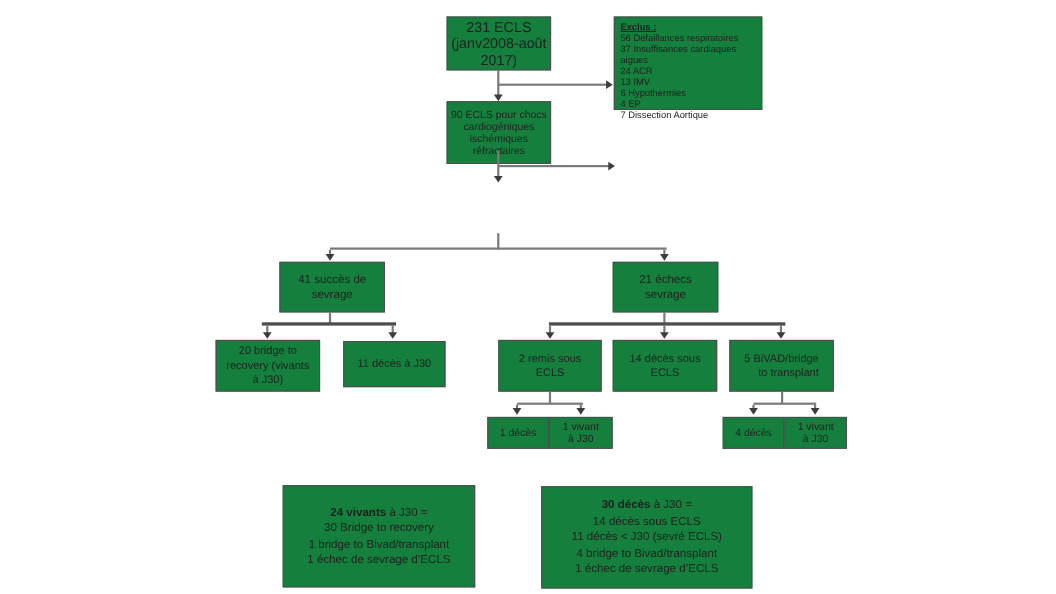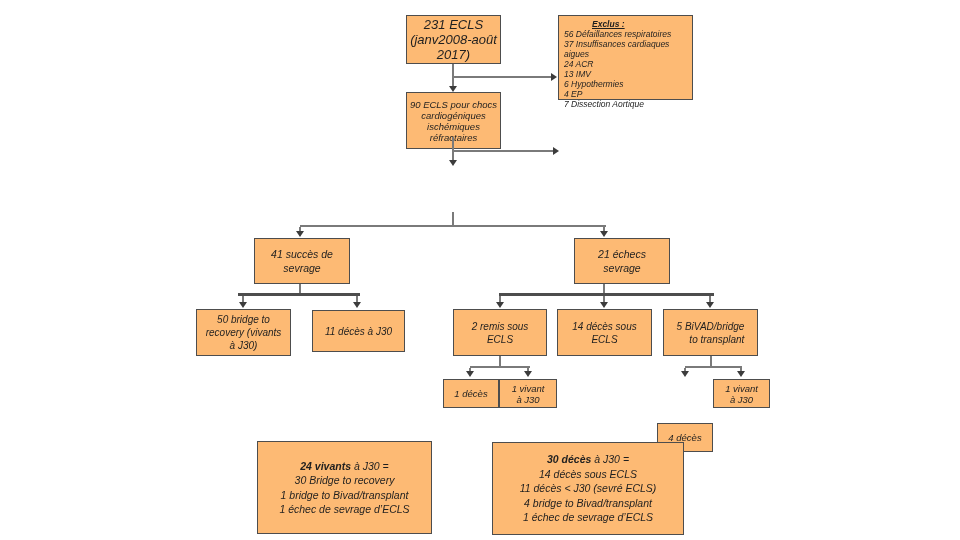--- a/index.html
+++ b/index.html
@@ -1,39 +1,39 @@
 <!DOCTYPE html>
 <html><head>
 <meta charset="utf-8">
 <style>
   html,body { margin:0; padding:0; background:#fff; }
   .canvas {
     position:relative; width:960px; height:540px; background:#ffffff;
     font-family:"Liberation Sans", sans-serif; color:#1f1f1f; overflow:hidden;
   }
   .box {
-    position:absolute; box-sizing:border-box; background:#fdba74;
+    position:absolute; box-sizing:border-box; background:#15803d;
     border:1.5px solid #4d4d4d;
     display:flex; align-items:center; justify-content:center;
-    text-align:center; white-space:pre-line;font-style:italic;
+    text-align:center; white-space:pre-line;
   }
   .box.left-align { align-items:flex-start; justify-content:flex-start; text-align:left; flex-direction:column; }
   .hline, .vline { position:absolute; background:#7a7a7a; }
   .thick { background:#4d4d4d; }
   .arr-d {
     position:absolute; width:0; height:0;
     border-left:4px solid transparent; border-right:4px solid transparent;
     border-top:6px solid #3c3c3c;
   }
   .arr-r {
     position:absolute; width:0; height:0;
     border-top:4px solid transparent; border-bottom:4px solid transparent;
     border-left:6px solid #3c3c3c;
   }
-  .exclus-title { font-weight:bold; text-decoration:underline;margin-left:28px; }
+  .exclus-title { font-weight:bold; text-decoration:underline; }
   .sum { flex-direction:column; line-height:14.5px; }
   .sum b { font-weight:bold; }
 </style>
 </head>
 <body>
 
 <div class="canvas">
 
   <div class="box" style="left:406px; top:15px; width:95px; height:49px; font-size:13px; line-height:15px;">231 ECLS
 (janv2008-août
@@ -52,38 +52,38 @@
 
   <div class="box" style="left:406px; top:92px; width:95px; height:57px; font-size:9.5px; line-height:11px;">90 ECLS pour chocs
 cardiogéniques
 ischémiques
 réfractaires</div>
 
 
 
   <div class="box" style="left:254px; top:238px; width:96px; height:46px; font-size:10.5px; line-height:14px;">41 succès de
 sevrage</div>
-  <div class="box" style="left:574px; top:238px; width:96px; height:46px; font-size:10.5px; line-height:14px;">21 échecs
+  <div class="box" style="left:557px; top:238px; width:96px; height:46px; font-size:10.5px; line-height:14px;">21 échecs
 sevrage</div>
 
-  <div class="box" style="left:196px; top:309px; width:95px; height:47px; font-size:10px; line-height:13px;">50 bridge to
+  <div class="box" style="left:196px; top:309px; width:95px; height:47px; font-size:10px; line-height:13px;">20 bridge to
 recovery (vivants
 à J30)</div>
   <div class="box" style="left:312px; top:310px; width:93px; height:42px; font-size:10px;">11 décès à J30</div>
   <div class="box" style="left:453px; top:309px; width:94px; height:47px; font-size:10px; line-height:13px;">2 remis sous
 ECLS</div>
   <div class="box" style="left:557px; top:309px; width:95px; height:47px; font-size:10px; line-height:13px;">14 décès sous
 ECLS</div>
   <div class="box" style="left:663px; top:309px; width:95px; height:47px; font-size:10px; line-height:13px;text-align:right;">5 BiVAD/bridge
 to transplant</div>
 
   <div class="box" style="left:443px; top:379px; width:56px; height:29px; font-size:9.5px;">1 décès</div>
   <div class="box" style="left:499px; top:379px; width:58px; height:29px; font-size:9.5px; line-height:11px;">1 vivant
 à J30</div>
-  <div class="box" style="left:657px; top:379px; width:56px; height:29px; font-size:9.5px;margin-top:44px;">4 décès</div>
+  <div class="box" style="left:657px; top:379px; width:56px; height:29px; font-size:9.5px;">4 décès</div>
   <div class="box" style="left:713px; top:379px; width:57px; height:29px; font-size:9.5px; line-height:11px;">1 vivant
 à J30</div>
 
   <div class="box sum" style="left:257px; top:441px; width:175px; height:93px; font-size:10.5px;">
     <div><b>24 vivants</b><span> à J30 =</span></div>
     <div>30 Bridge to recovery</div>
     <div>1 bridge to Bivad/transplant</div>
     <div>1 échec de sevrage d’ECLS</div>
   </div>
 

